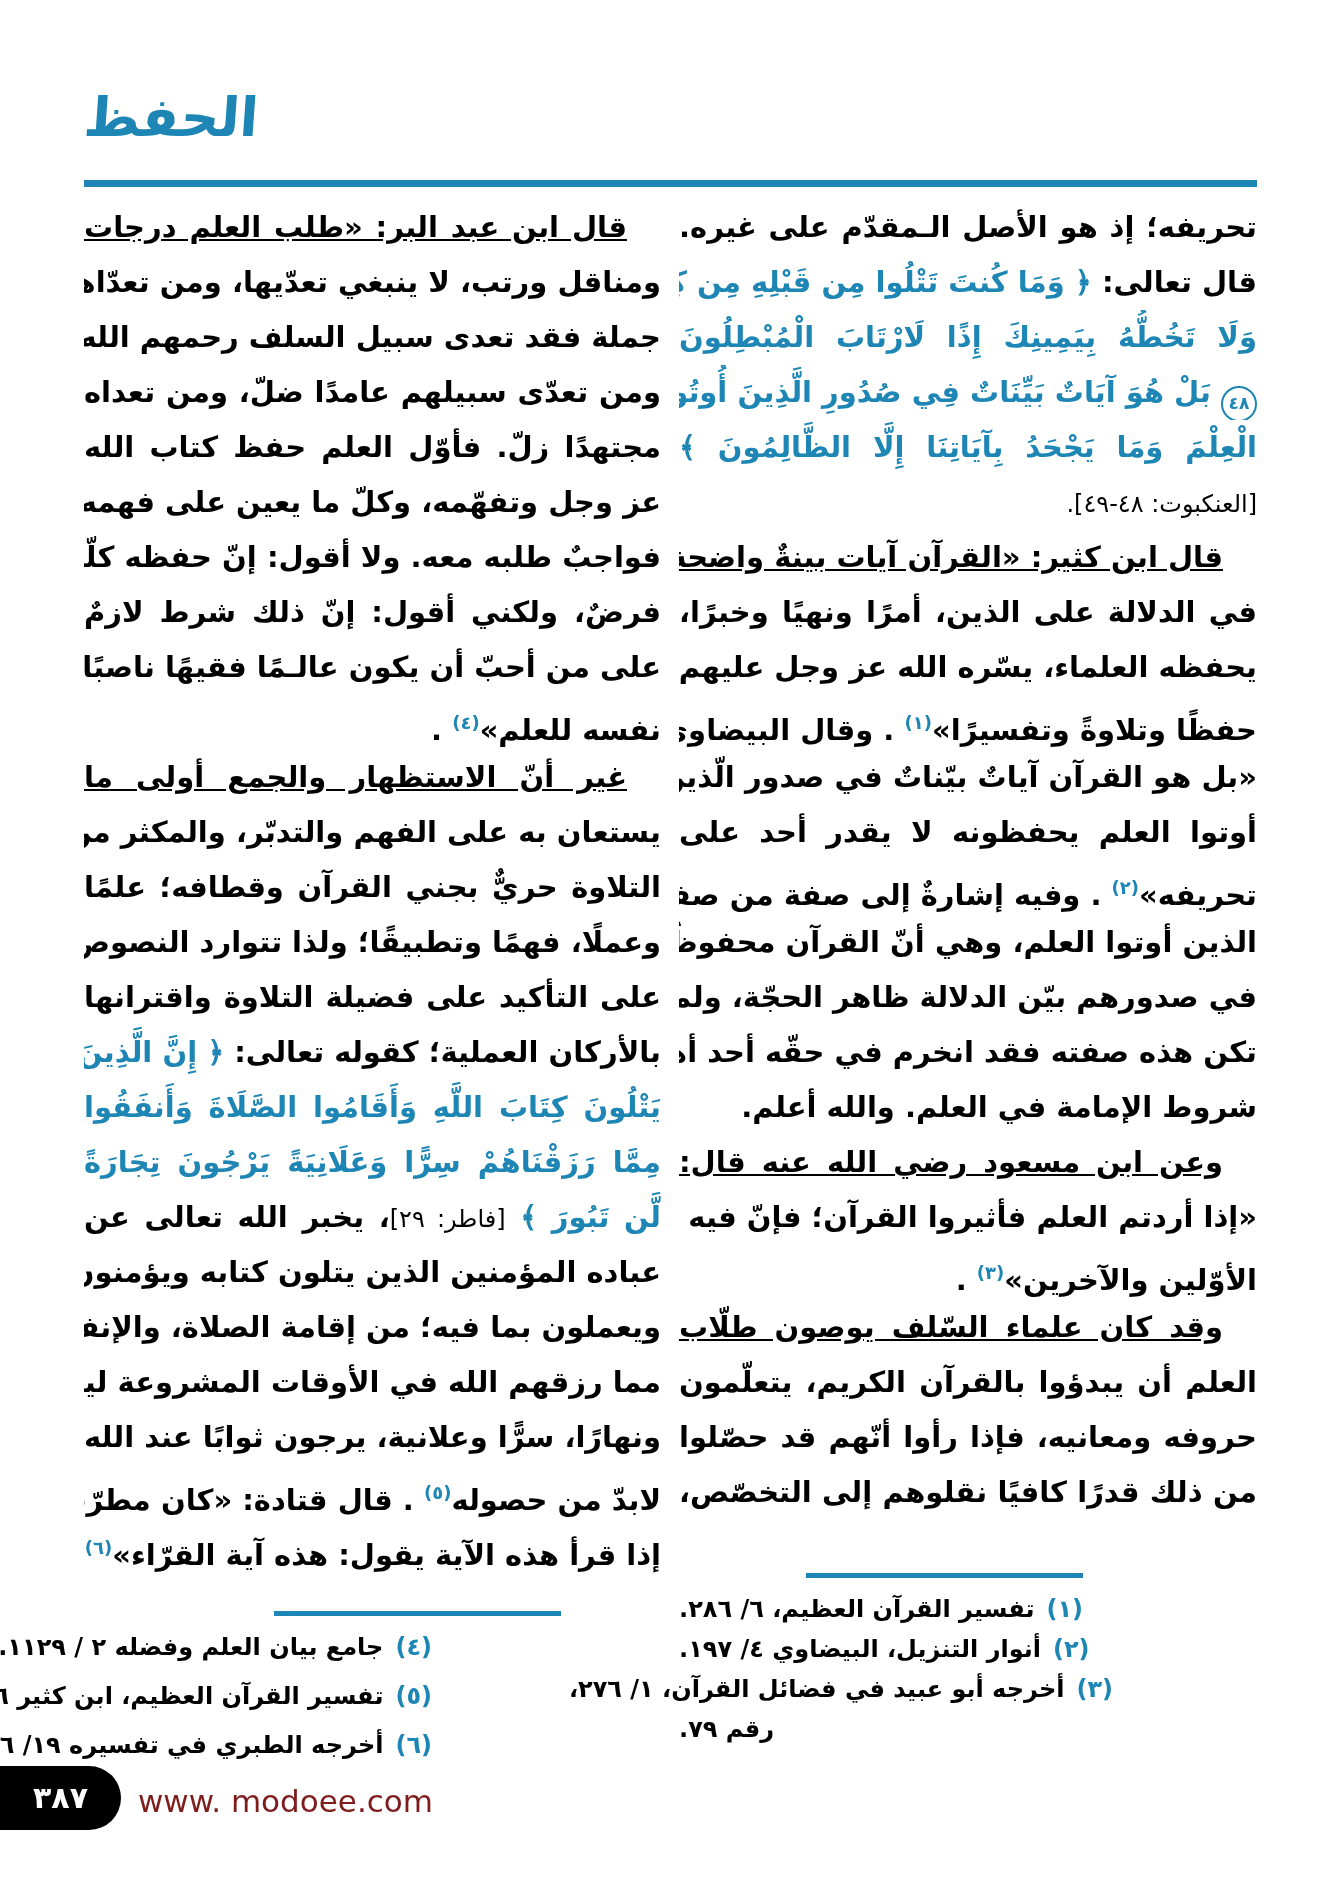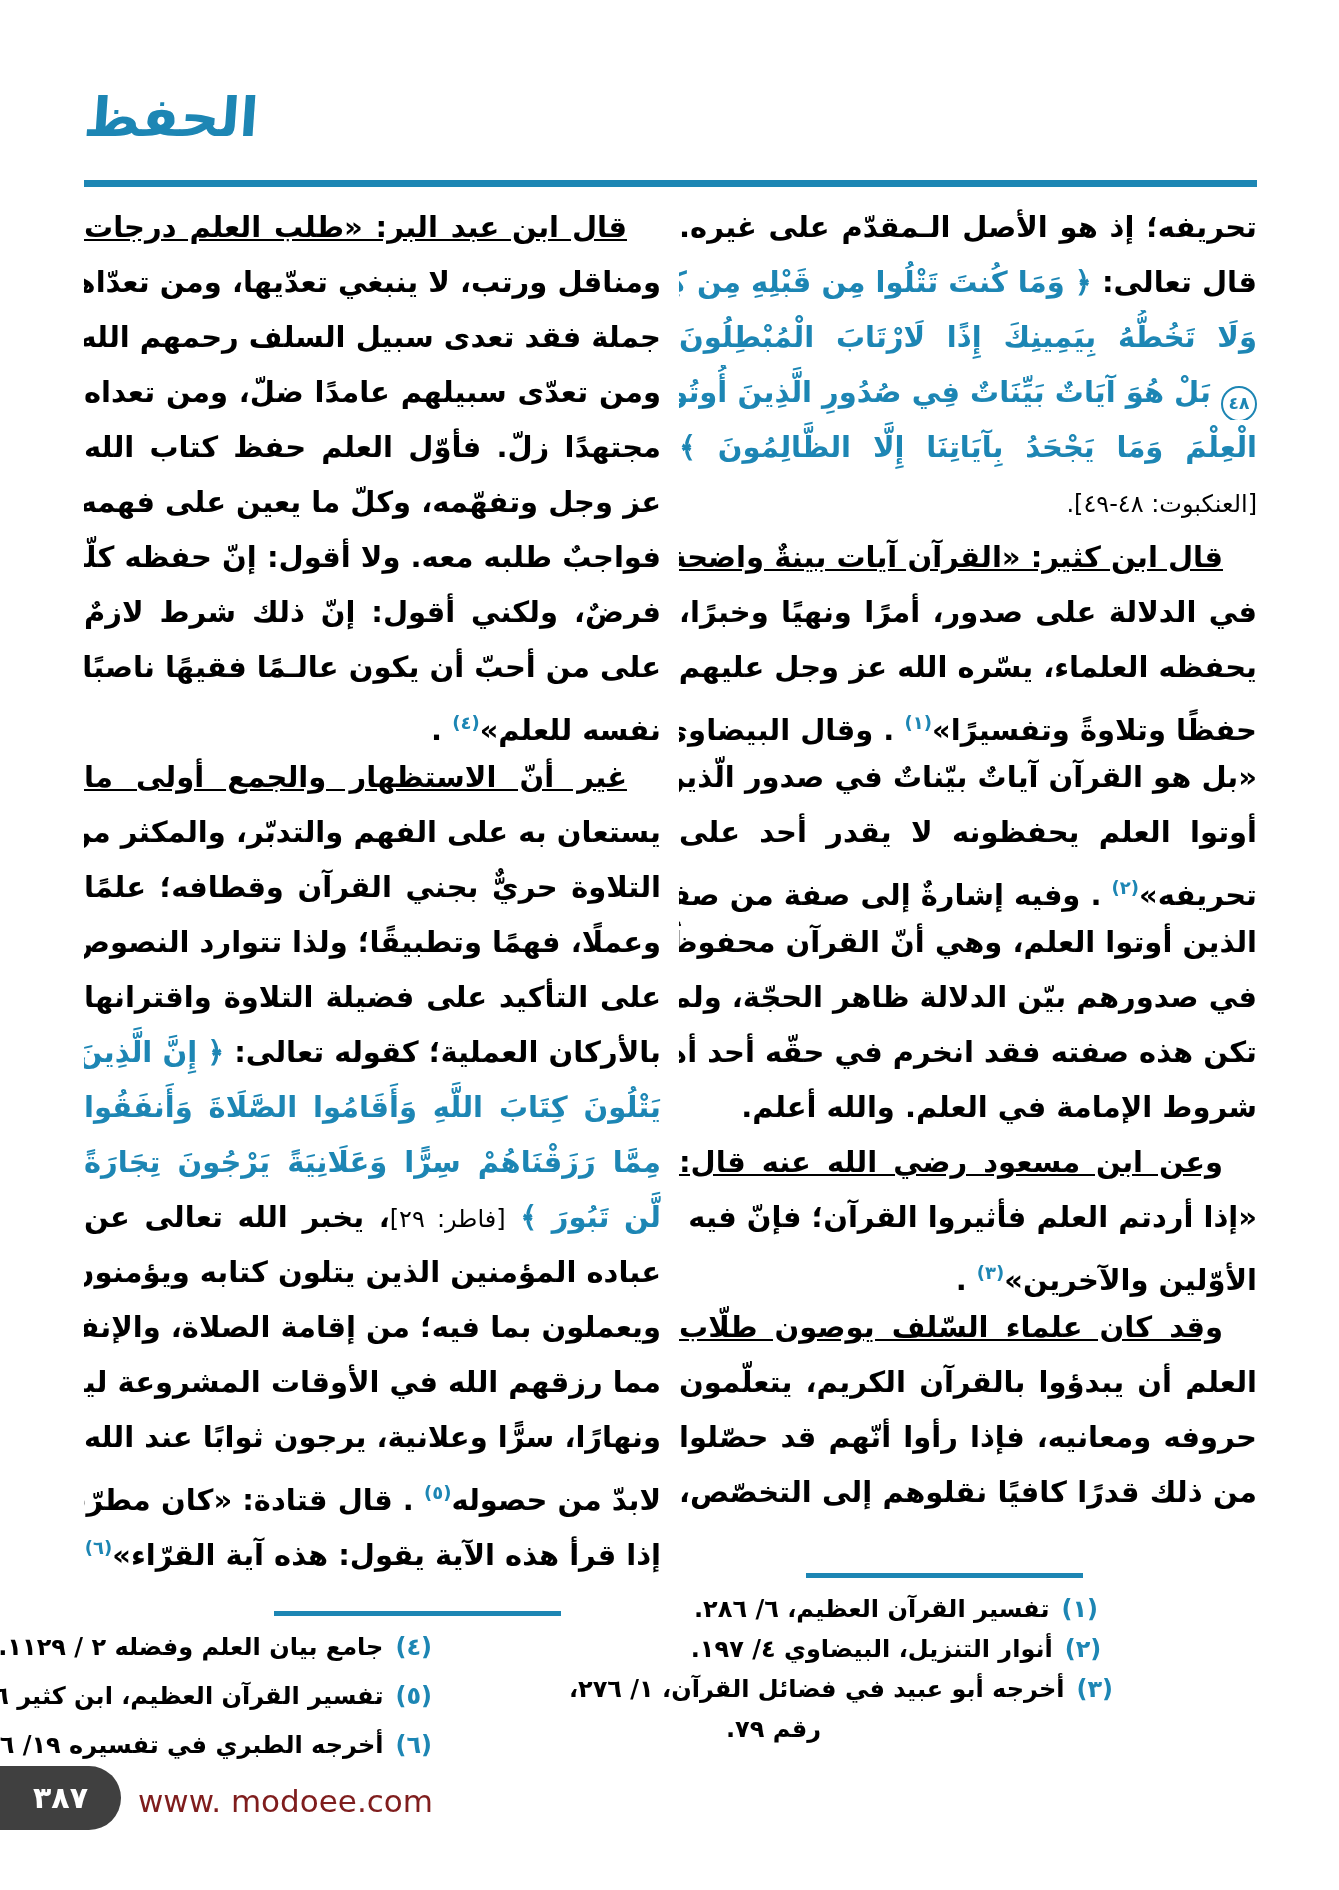--- a/index.html
+++ b/index.html
@@ -28,31 +28,31 @@
   .seg-fn{color:#1d86b4;font-size:18px;vertical-align:super;letter-spacing:-1px;}
   .seg-ayah{
     display:inline-block;box-sizing:border-box;width:36px;height:36px;
     border:2px solid #1d86b4;border-radius:50%;color:#1d86b4;
     font-size:17px;line-height:31px;text-align:center;vertical-align:-7px;
     text-align-last:center;
   }
   .divider{position:absolute;height:5px;background:#1d86b4;}
   .div-right{left:806px;top:1573px;width:277px;}
   .div-left{left:274px;top:1611px;width:287px;}
-  .fnblock{position:absolute;font-size:24px;font-weight:bold;color:#000;text-align:center;}
+  .fnblock{position:absolute;font-size:24px;font-weight:bold;color:#000;text-align:left;}
   .fnblock.fnright{left:679px;top:1589px;width:434px;}
   .fnblock.fnright .fnline{line-height:40px;}
   .fnblock.fnleft{left:80px;top:1623px;width:352px;}
   .fnblock.fnleft .fnline{line-height:49px;}
   .fnline{white-space:nowrap;}
   .fnnum{color:#1d86b4;margin-left:12px;}
   .fncont{padding-right:245px;}
   .pagetab{
     position:absolute;left:0;top:1766px;width:121px;height:64px;
-    background:#404040;border-radius:0 34px 34px 0;
+    background:#000000;border-radius:0 34px 34px 0;
   }
   .pagenum{
     display:block;text-align:center;line-height:64px;
     color:#ffffff;font-size:30px;font-weight:bold;
   }
   .website{
     position:absolute;left:138px;top:1783px;direction:ltr;
     font-size:31px;color:#7f1d1d;
   }
 </style>
@@ -64,21 +64,21 @@
   <div class="rule"></div>
 
   <div class="col rightcol">
       <div class="line"><span class="seg-body">تحريفه؛ إذ هو الأصل الـمقدّم على غيره.</span></div>
       <div class="line"><span class="seg-body">قال تعالى: </span><span class="seg-quran">﴿ وَمَا كُنتَ تَتْلُوا مِن قَبْلِهِ مِن كِتَابٍ</span></div>
       <div class="line"><span class="seg-quran">وَلَا تَخُطُّهُ بِيَمِينِكَ إِذًا لَارْتَابَ الْمُبْطِلُونَ</span></div>
       <div class="line"><span class="seg-ayah">٤٨</span><span class="seg-quran"> بَلْ هُوَ آيَاتٌ بَيِّنَاتٌ فِي صُدُورِ الَّذِينَ أُوتُوا</span></div>
       <div class="line"><span class="seg-quran">الْعِلْمَ وَمَا يَجْحَدُ بِآيَاتِنَا إِلَّا الظَّالِمُونَ ﴾</span></div>
       <div class="line end"><span class="seg-ref">[العنكبوت: ٤٨-٤٩].</span></div>
       <div class="line indent"><span class="seg-body">قال ابن كثير: «القرآن آيات بينةٌ واضحة</span></div>
-      <div class="line"><span class="seg-body">في الدلالة على صدور، أمرًا ونهيًا وخبرًا،</span></div>
+      <div class="line"><span class="seg-body">في الدلالة على الذين، أمرًا ونهيًا وخبرًا،</span></div>
       <div class="line"><span class="seg-body">يحفظه العلماء، يسّره الله عز وجل عليهم</span></div>
       <div class="line"><span class="seg-body">حفظًا وتلاوةً وتفسيرًا»</span><span class="seg-fn">(١)</span><span class="seg-body"> . وقال البيضاوي:</span></div>
       <div class="line"><span class="seg-body">«بل هو القرآن آياتٌ بيّناتٌ في صدور الّذين</span></div>
       <div class="line"><span class="seg-body">أوتوا العلم يحفظونه لا يقدر أحد على</span></div>
       <div class="line"><span class="seg-body">تحريفه»</span><span class="seg-fn">(٢)</span><span class="seg-body"> . وفيه إشارةٌ إلى صفة من صفات</span></div>
       <div class="line"><span class="seg-body">الذين أوتوا العلم، وهي أنّ القرآن محفوظٌ</span></div>
       <div class="line"><span class="seg-body">في صدورهم بيّن الدلالة ظاهر الحجّة، ولم</span></div>
       <div class="line"><span class="seg-body">تكن هذه صفته فقد انخرم في حقّه أحد أهمّ</span></div>
       <div class="line end"><span class="seg-body">شروط الإمامة في العلم. والله أعلم.</span></div>
       <div class="line indent"><span class="seg-body">وعن ابن مسعود رضي الله عنه قال:</span></div>

